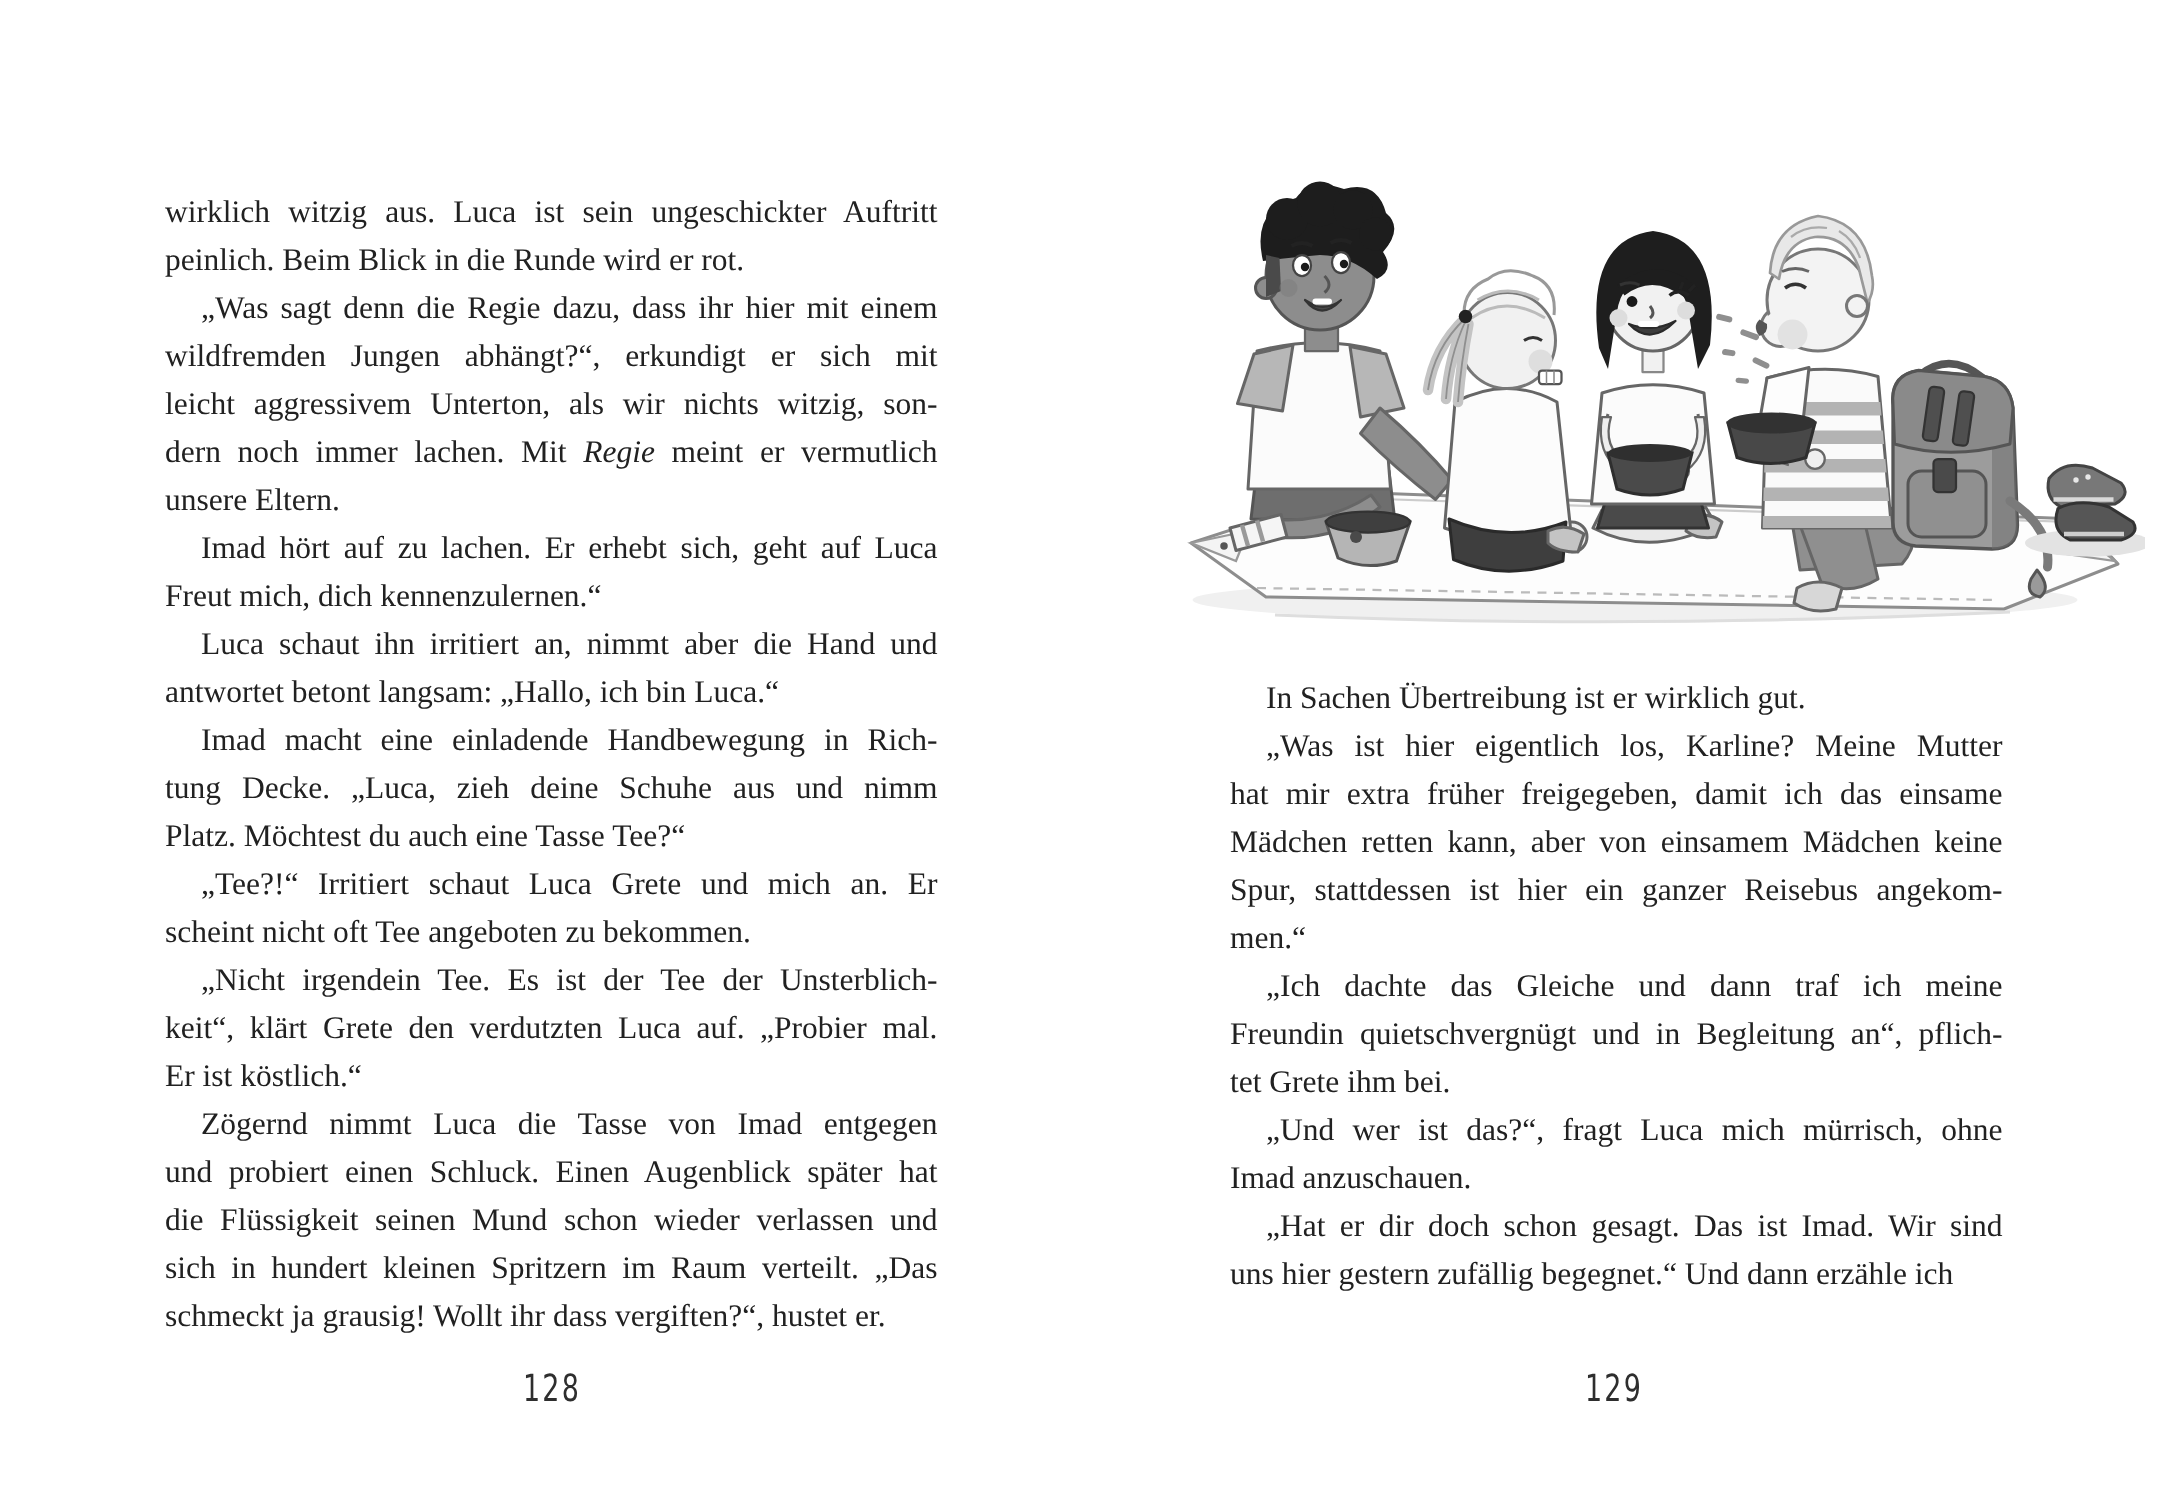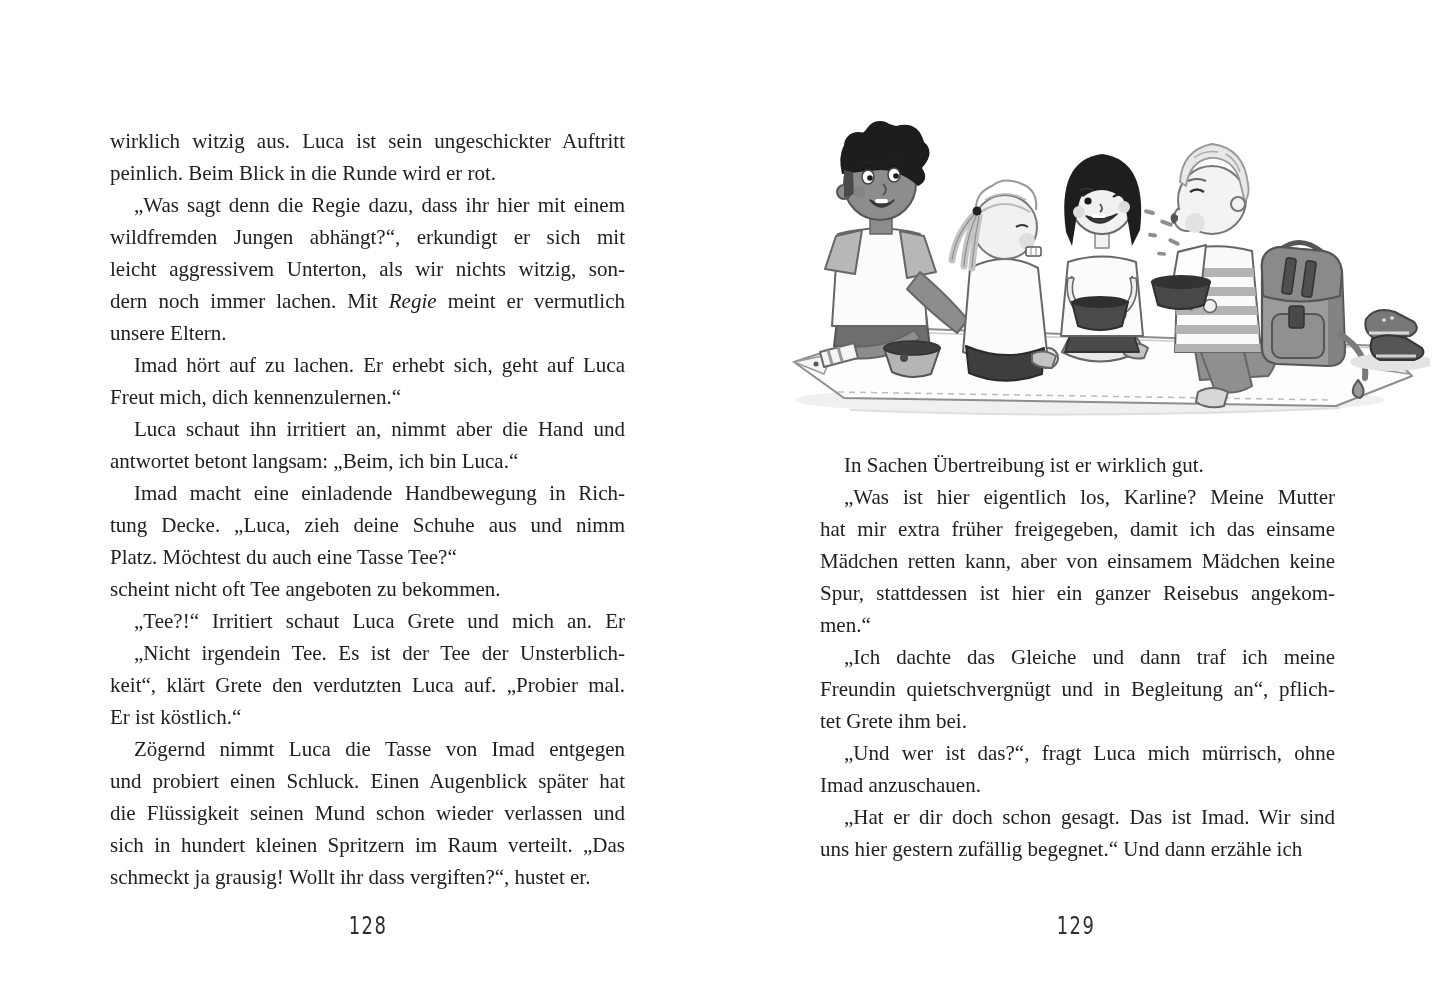--- a/index.html
+++ b/index.html
@@ -49,26 +49,26 @@
         <div class="line">wirklich witzig aus. Luca ist sein ungeschickter Auftritt</div>
         <div class="line para-end">peinlich. Beim Blick in die Runde wird er rot.</div>
         <div class="line indent">„Was sagt denn die Regie dazu, dass ihr hier mit einem</div>
         <div class="line">wildfremden Jungen abhängt?“, erkundigt er sich mit</div>
         <div class="line">leicht aggressivem Unterton, als wir nichts witzig, son-</div>
         <div class="line">dern noch immer lachen. Mit <i>Regie</i> meint er vermutlich</div>
         <div class="line para-end">unsere Eltern.</div>
         <div class="line indent">Imad hört auf zu lachen. Er erhebt sich, geht auf Luca</div>
         <div class="line para-end">Freut mich, dich kennenzulernen.“</div>
         <div class="line indent">Luca schaut ihn irritiert an, nimmt aber die Hand und</div>
-        <div class="line para-end">antwortet betont langsam: „Beim, ich bin Luca.“</div>
+        <div class="line para-end">antwortet betont langsam: „Hallo, ich bin Luca.“</div>
         <div class="line indent">Imad macht eine einladende Handbewegung in Rich-</div>
         <div class="line">tung Decke. „Luca, zieh deine Schuhe aus und nimm</div>
         <div class="line para-end">Platz. Möchtest du auch eine Tasse Tee?“</div>
+        <div class="line indent">„Tee?!“ Irritiert schaut Luca Grete und mich an. Er</div>
         <div class="line para-end">scheint nicht oft Tee angeboten zu bekommen.</div>
-        <div class="line indent">„Tee?!“ Irritiert schaut Luca Grete und mich an. Er</div>
         <div class="line indent">„Nicht irgendein Tee. Es ist der Tee der Unsterblich-</div>
         <div class="line">keit“, klärt Grete den verdutzten Luca auf. „Probier mal.</div>
         <div class="line para-end">Er ist köstlich.“</div>
         <div class="line indent">Zögernd nimmt Luca die Tasse von Imad entgegen</div>
         <div class="line">und probiert einen Schluck. Einen Augenblick später hat</div>
         <div class="line">die Flüssigkeit seinen Mund schon wieder verlassen und</div>
         <div class="line">sich in hundert kleinen Spritzern im Raum verteilt. „Das</div>
         <div class="line para-end">schmeckt ja grausig! Wollt ihr dass vergiften?“, hustet er.</div>
       </div>
     <div id="pagenum-left" class="pagenum">128</div>

